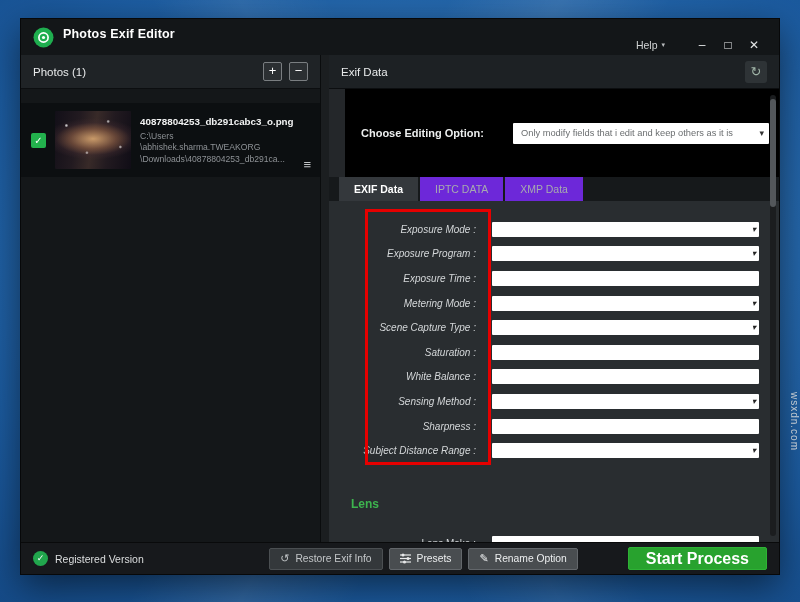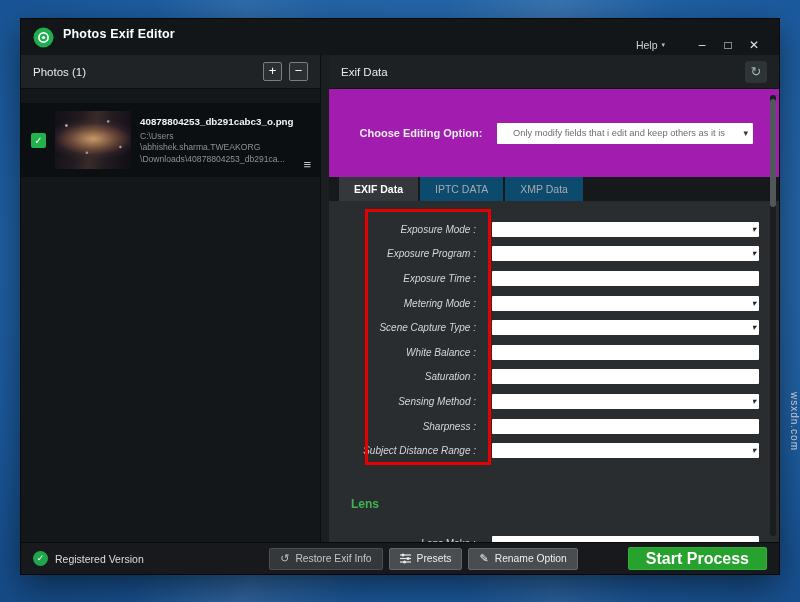--- a/index.html
+++ b/index.html
@@ -74,27 +74,27 @@
   .fpath { font-size:8.6px; color:#8e9296; line-height:11.5px; white-space:nowrap; overflow:hidden; }
   .burger { position:absolute; right:9px; bottom:5px; color:#c2c5c7; font-size:13px; }
 
   
   .right-panel { flex:1; min-width:0; display:flex; flex-direction:column; background:#202326;margin-left:8px; }
   .right-panel .panel-header { background:#1d2124; }
   .refresh { margin-left:auto; width:22px; height:22px; background:#2e3336; border-radius:3px; color:#9fb3a6; font-size:13px; line-height:22px; text-align:center; cursor:default; }
 
   .exif-content { position:relative; flex:1; overflow:hidden; background:#24272a; }
 
-  .editing-strip { position:absolute; top:0; left:0; right:0; height:88px; background:#a21caf; display:flex; align-items:center; padding-left:16px;text-align:center; }
+  .editing-strip { position:absolute; top:0; left:16px; right:0; height:88px; background:#000000; display:flex; align-items:center; padding-left:16px; }
   .eo-label { width:152px; flex:none; font-size:11px; font-weight:bold; color:#eceeee; }
   .eo-select { position:relative; width:256px; height:21px; background:#ffffff; border-radius:1px; line-height:21px; padding:0 20px 0 8px; font-size:9.3px; color:#6b6e70; white-space:nowrap; overflow:hidden; cursor:default; }
   .eo-select .arrow { position:absolute; right:5px; top:0; font-size:9px; color:#333; }
 
   .tabs { position:absolute; top:88px; left:0; right:0; height:24px; background:#16191b; display:flex; align-items:flex-end; padding-left:10px; gap:2px; }
-  .tab { height:24px; line-height:24px; padding:0 15px; font-size:10.5px; color:#a7abae; background:#0c4a6e; cursor:default; }
+  .tab { height:24px; line-height:24px; padding:0 15px; font-size:10.5px; color:#a7abae; background:#6d28d9; cursor:default; }
   .tab.active { background:#34383c; color:#ffffff; font-weight:bold; }
 
   .form-area { position:absolute; top:112px; left:0; right:0; bottom:0; background:#292d30; overflow:hidden; }
   .form-rows { padding-top:16px;font-style:italic; }
   .frow { display:flex; align-items:center; height:24.6px; padding-left:10px; }
   .flabel { width:137px; flex:none; text-align:right; font-size:10px; color:#d4d7d9; margin-right:16px; white-space:nowrap; }
   .fbox { position:relative; width:267px; height:15px; background:#ffffff; border-radius:1px; }
   .fbox .arrow { display:none; position:absolute; right:3px; top:0; font-size:8.5px; line-height:15px; color:#222; }
   .frow.select .fbox .arrow { display:block; }
 
@@ -229,28 +229,28 @@
                 </div>
 
                 <div class="frow select">
                   <div class="flabel">Scene Capture Type :</div>
                   <div class="fbox">
                     <span class="arrow">▾</span>
                   </div>
                 </div>
 
                 <div class="frow text">
+                  <div class="flabel">Saturation :</div>
+                  <div class="fbox">
+                    
+                  </div>
+                </div>
+
+                <div class="frow text">
                   <div class="flabel">White Balance :</div>
-                  <div class="fbox">
-                    
-                  </div>
-                </div>
-
-                <div class="frow text">
-                  <div class="flabel">Saturation :</div>
                   <div class="fbox">
                     
                   </div>
                 </div>
 
                 <div class="frow select">
                   <div class="flabel">Sensing Method :</div>
                   <div class="fbox">
                     <span class="arrow">▾</span>
                   </div>

